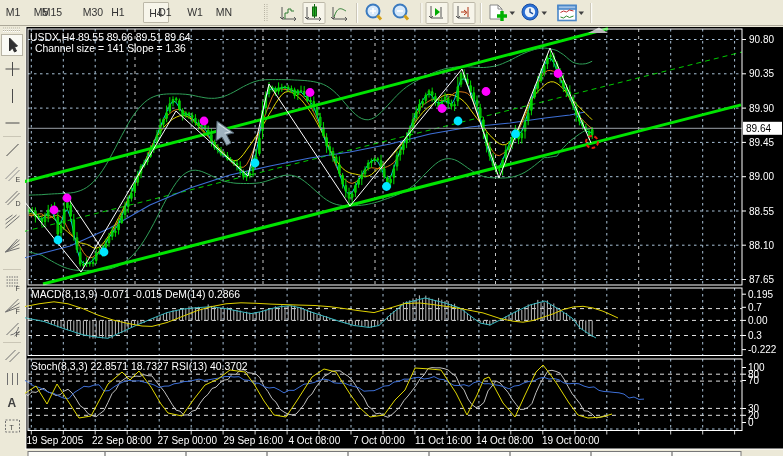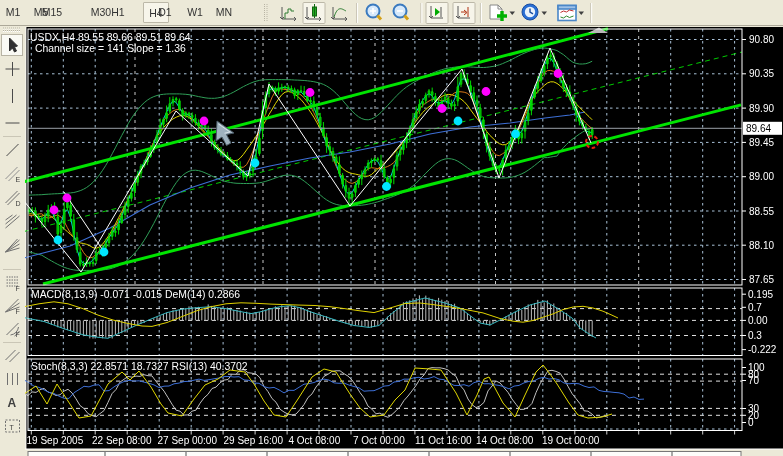--- a/index.html
+++ b/index.html
@@ -236,21 +236,21 @@
 <text x="542" y="444" class="ax">19 Oct 00:00</text>
 <text x="30" y="41" class="hd">USDX,H4  89.55 89.66 89.51 89.64</text>
 <text x="35" y="52" class="hd">Channel size = 141 Slope = 1.36</text>
 <text x="31" y="298" class="hd">MACD(8,13,9) -0.071 -0.015  DeM(14) 0.2866</text>
 <text x="31" y="370" class="hd">Stoch(8,3,3) 22.8571 18.7327  RSI(13) 40.3702</text>
   </svg>
   <div id="tb">
     <div class="tfb" style="left:-0px;width:26px">M1</div>
 <div class="tfb" style="left:28px;width:26px">M5</div>
 <div class="tfb" style="left:37px;width:30px">M15</div>
-<div class="tfb" style="left:86px;width:30px">M30</div>
+<div class="tfb" style="left:78px;width:30px">M30</div>
 <div class="tfb" style="left:105px;width:26px">H1</div>
 <div class="tfb sel" style="left:137px;width:26px">H4</div>
 <div class="tfb" style="left:152px;width:26px">D1</div>
 <div class="tfb" style="left:182px;width:26px">W1</div>
 <div class="tfb" style="left:211px;width:26px">MN</div>
     <svg id="tbicons" width="783" height="26">
         <line x1="356.6" y1="3" x2="356.6" y2="23" stroke="#c8c4b4"></line>
         <line x1="357.6" y1="3" x2="357.6" y2="23" stroke="#fff"></line>
         <line x1="420.9" y1="3" x2="420.9" y2="23" stroke="#c8c4b4"></line>
         <line x1="421.9" y1="3" x2="421.9" y2="23" stroke="#fff"></line>

